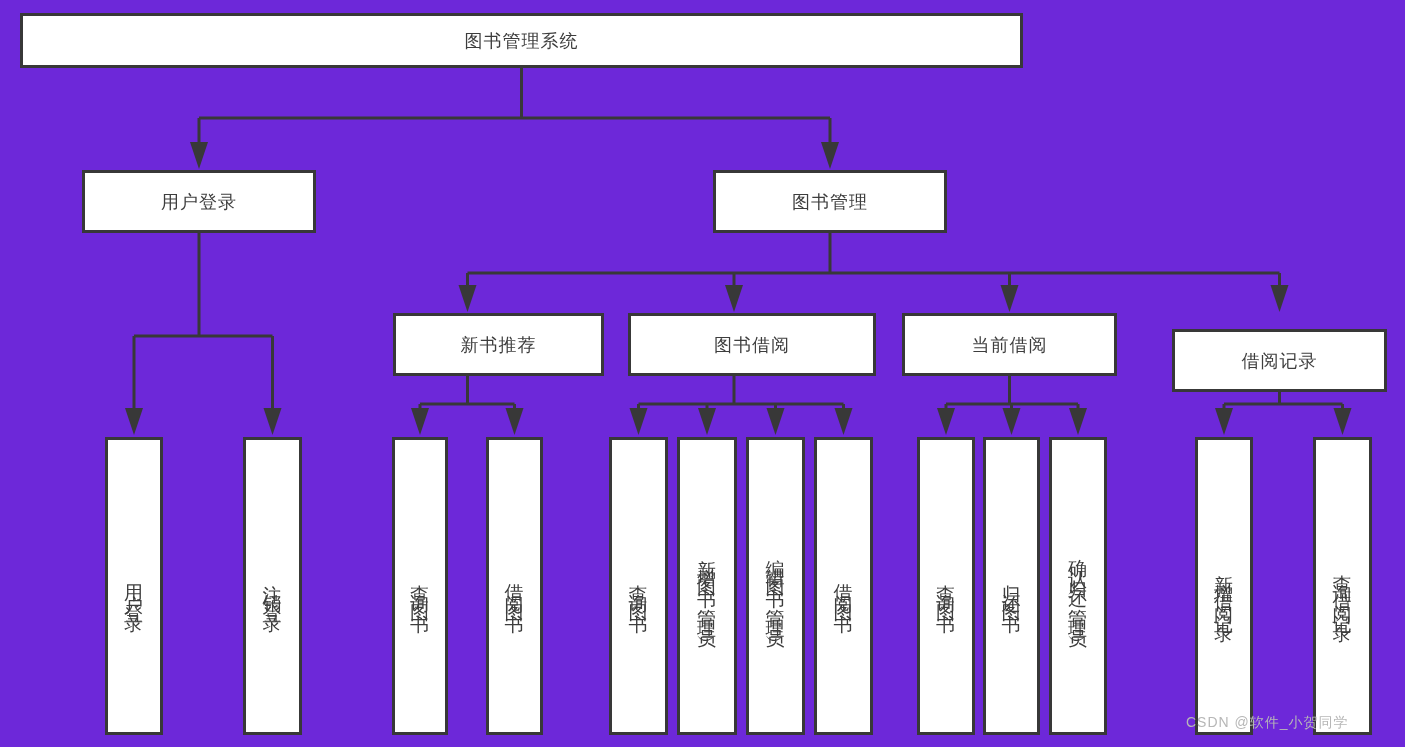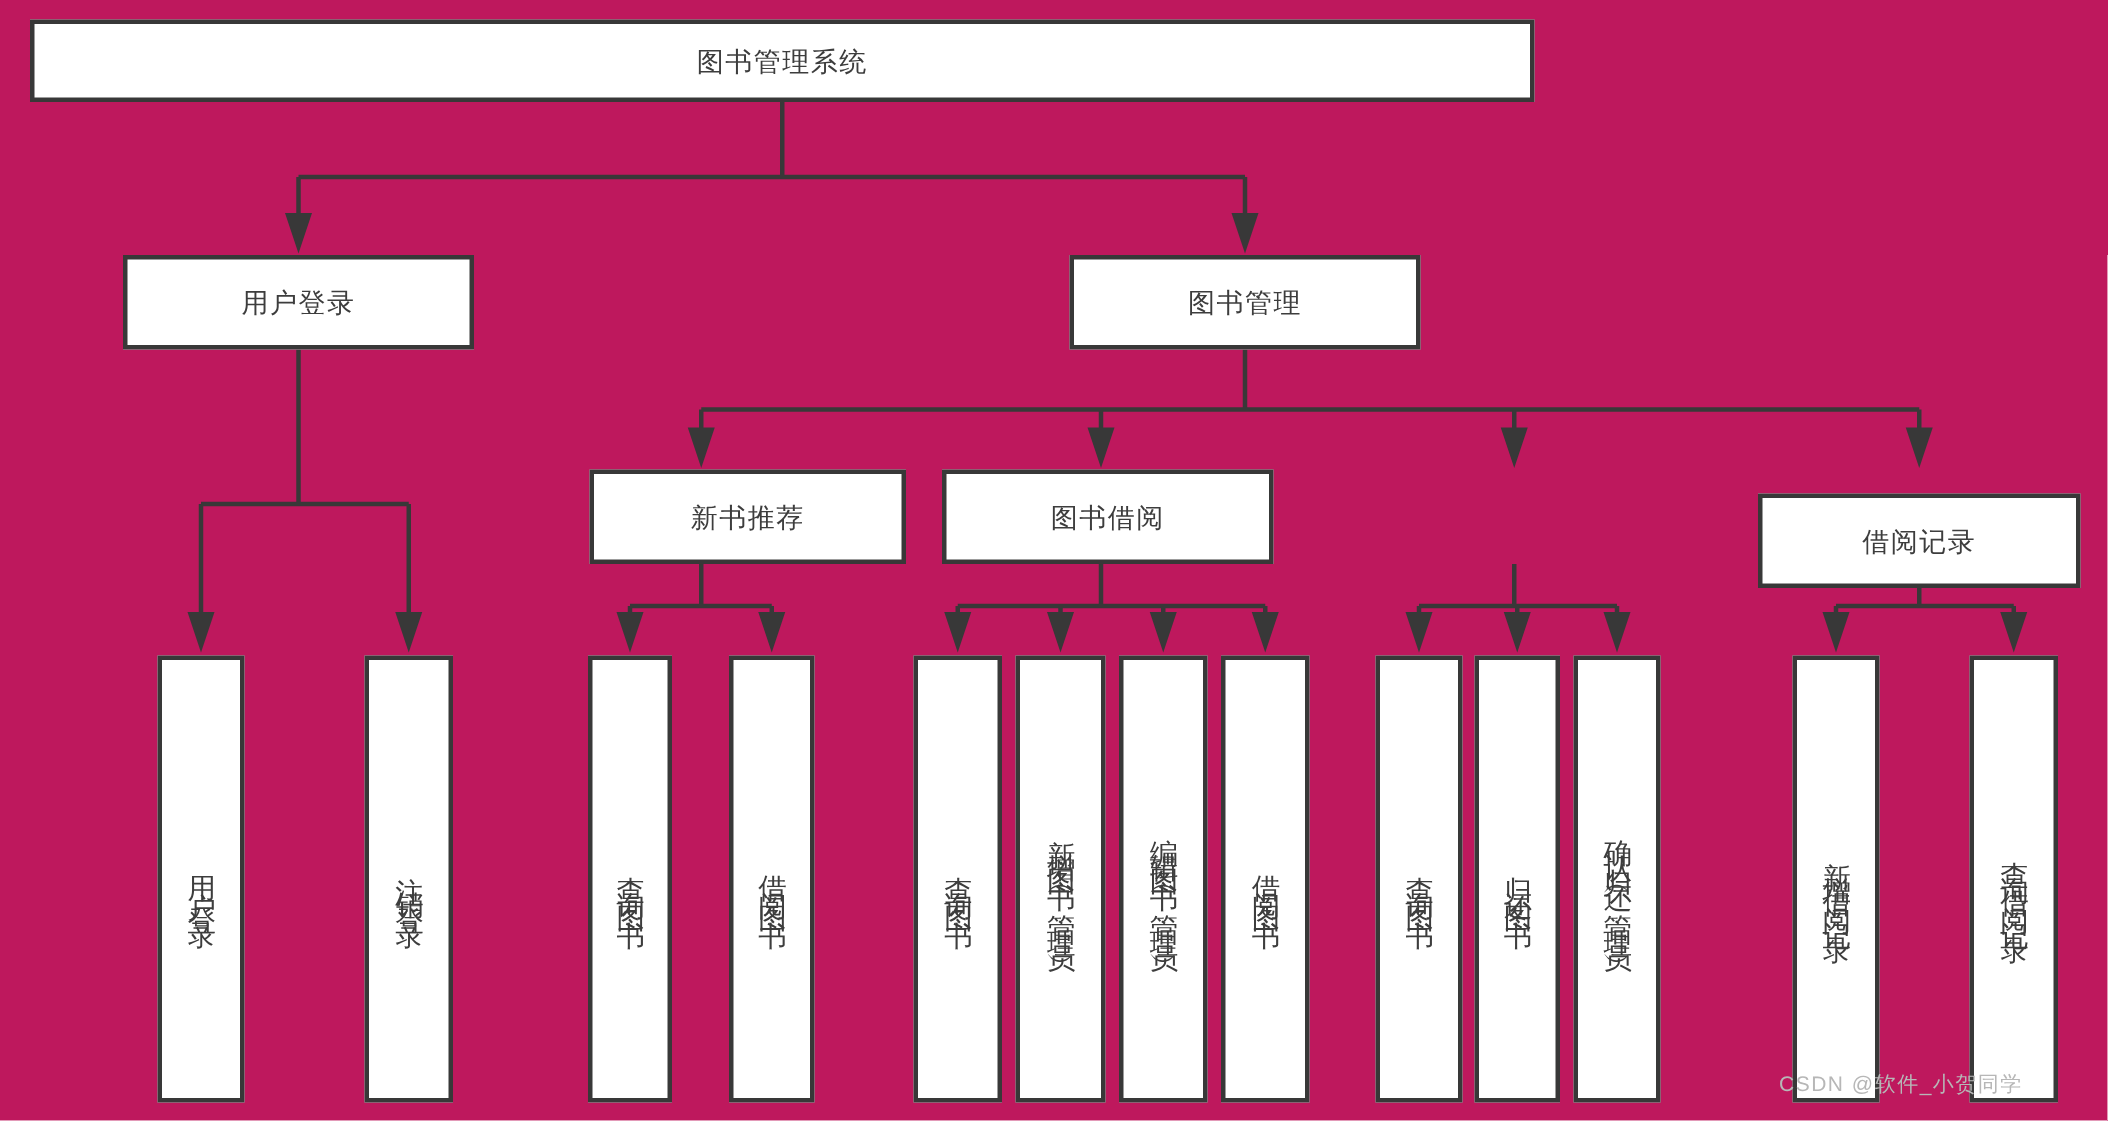--- a/index.html
+++ b/index.html
@@ -1,21 +1,21 @@
 <!DOCTYPE html>
 <html><head>
 <meta charset="utf-8">
 <style>
   * { box-sizing: border-box; }
   html, body { margin: 0; padding: 0; background: #ffffff; }
   .canvas {
     position: relative;
     width: 1405px;
     height: 747px;
-    background: #be185d;
+    background: #6d28d9;
     font-family: "Liberation Sans", "DejaVu Sans", sans-serif;
     overflow: hidden;
   }
   .lines {
     position: absolute;
     left: 0; top: 0;
     width: 1405px; height: 747px;
   }
   .node {
     position: absolute;
@@ -102,21 +102,22 @@
       <polygon stroke="none" points="1333.5,408 1351.5,408 1342.5,435"></polygon>
     </g>
   </svg>
 
   <div class="node" style="left:20px; top:13px; width:1003px; height:55px;">图书管理系统</div>
 
   <div class="node" style="left:82px; top:170px; width:234px; height:63px;">用户登录</div>
   <div class="node" style="left:713px; top:170px; width:234px; height:63px;">图书管理</div>
 
   <div class="node" style="left:362px; top:313px; width:211px; height:63px;margin-left:31px;">新书推荐</div>
-  <div class="node" style="left:628px; top:313px; width:221px; height:63px;">图书借阅</div>
+  <div class="node" style="left:628px; top:313px; width:248px; height:63px;">图书借阅</div>
+  <div class="node" style="left:902px; top:313px; width:215px; height:63px;">当前借阅</div>
   <div class="node" style="left:1172px; top:313px; width:215px; height:63px;margin-top:16px;">借阅记录</div>
 
   <div class="node v" style="left:105px; top:437px; width:58px; height:298px;">用户登录</div>
   <div class="node v" style="left:243px; top:437px; width:59px; height:298px;">注销登录</div>
 
   <div class="node v" style="left:392px; top:437px; width:56px; height:298px;">查询图书</div>
   <div class="node v" style="left:486px; top:437px; width:57px; height:298px;">借阅图书</div>
 
   <div class="node v" style="left:609px; top:437px; width:59px; height:298px;">查询图书</div>
   <div class="node v" style="left:677px; top:437px; width:60px; height:298px;">新增图书（管理员）</div>

